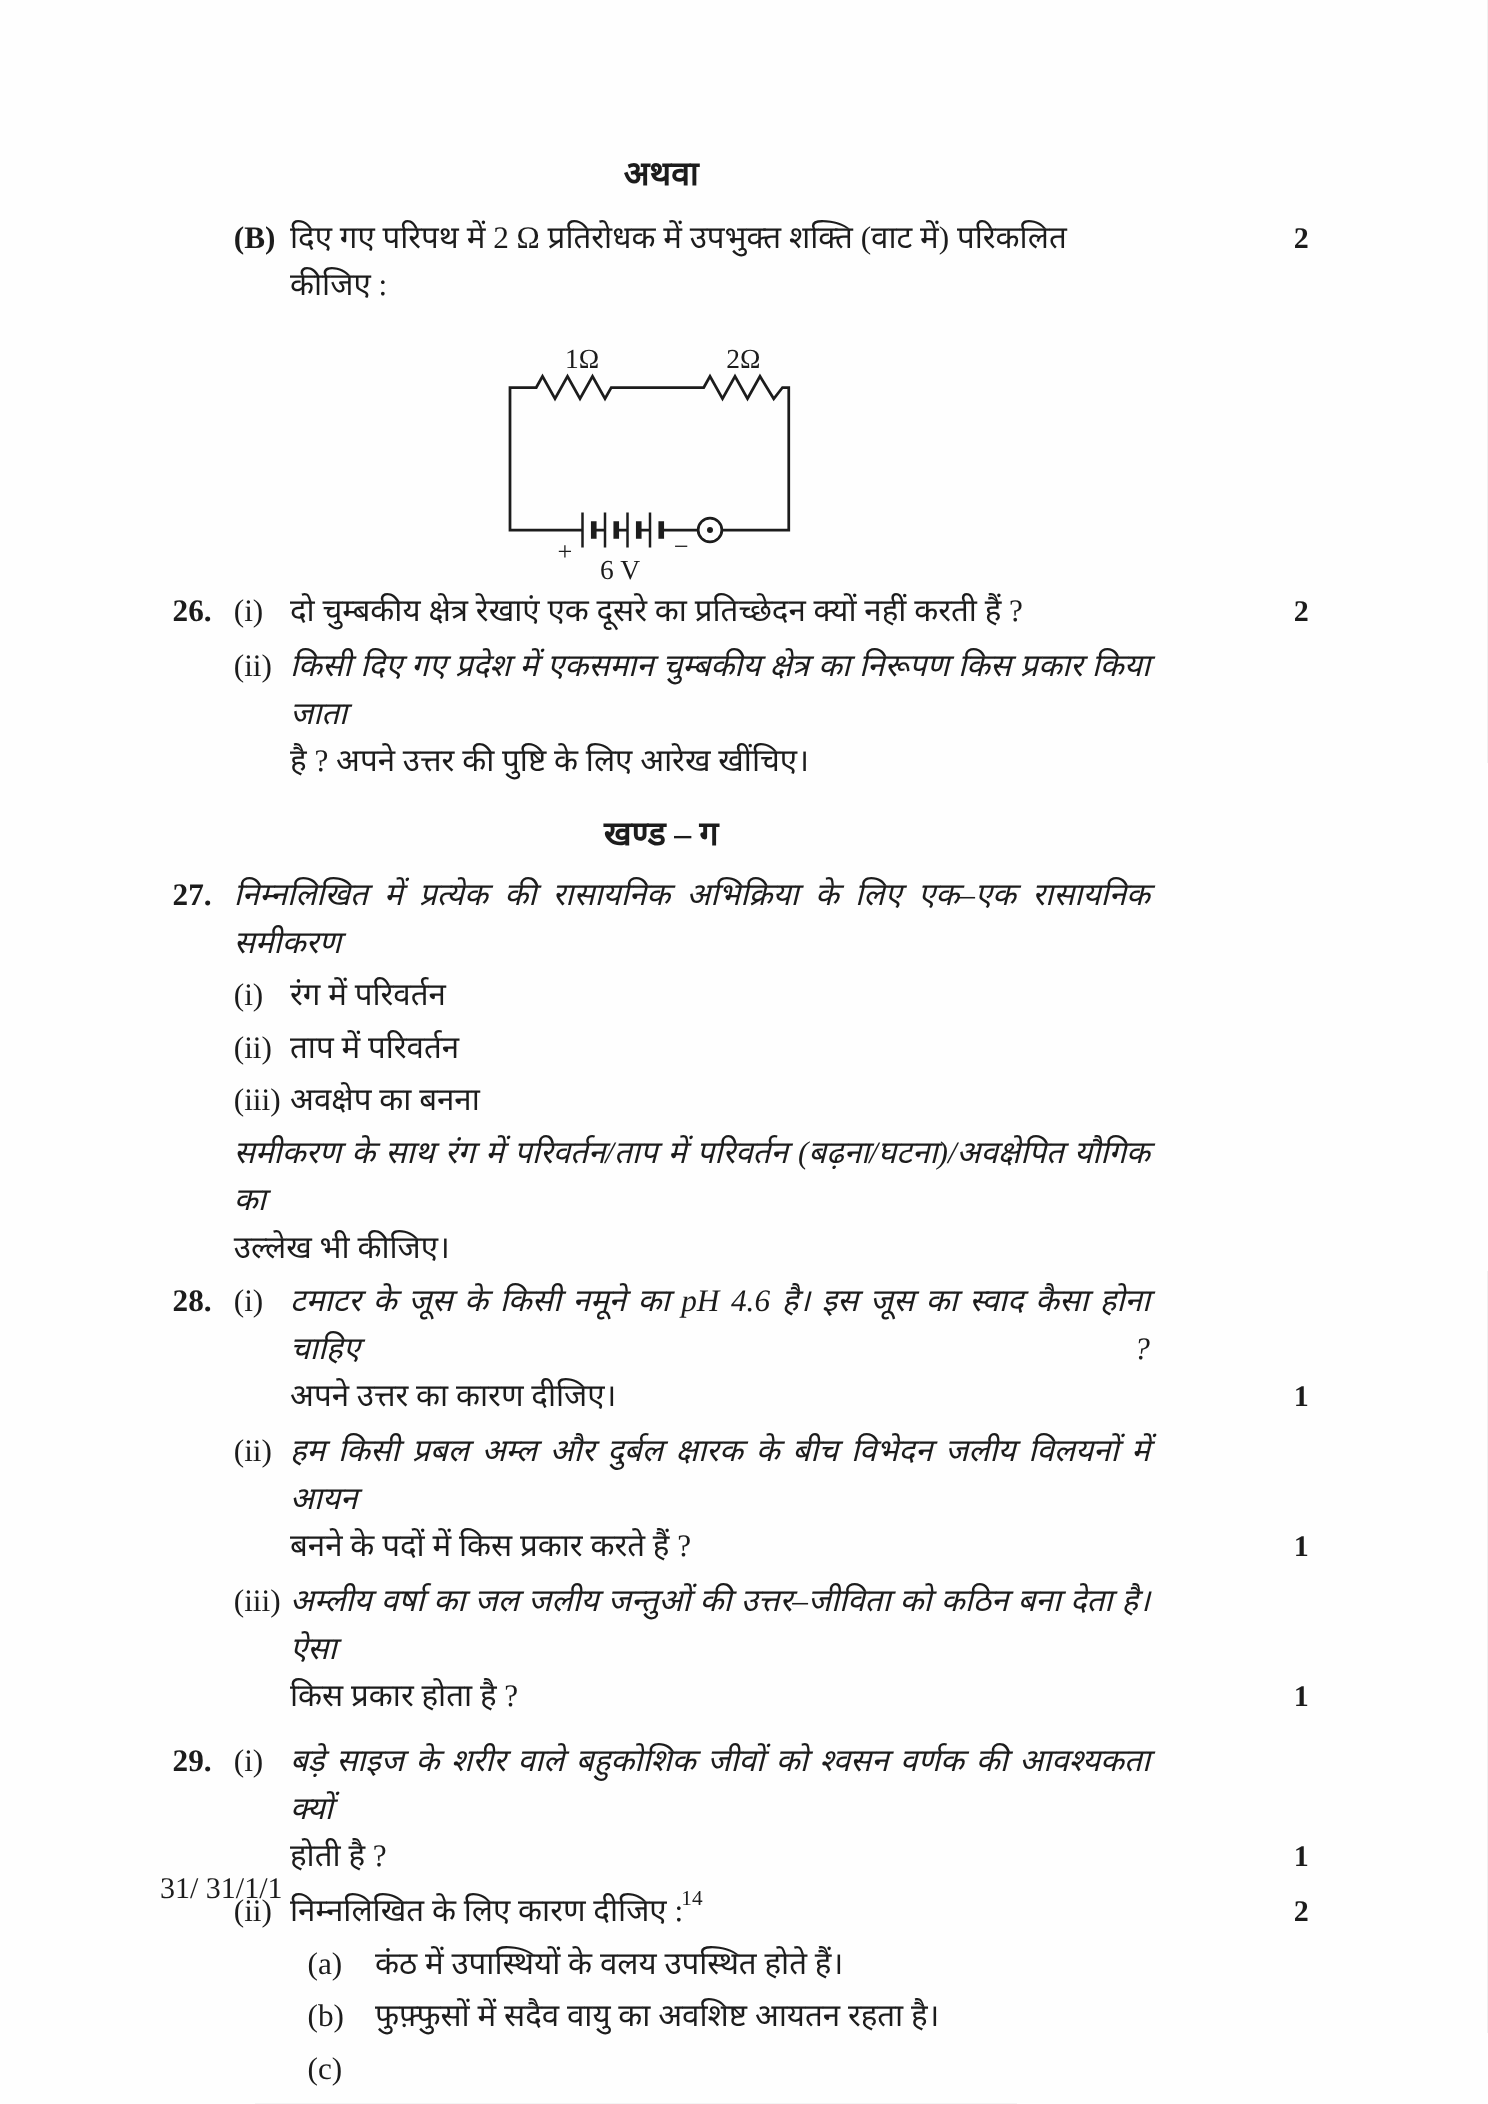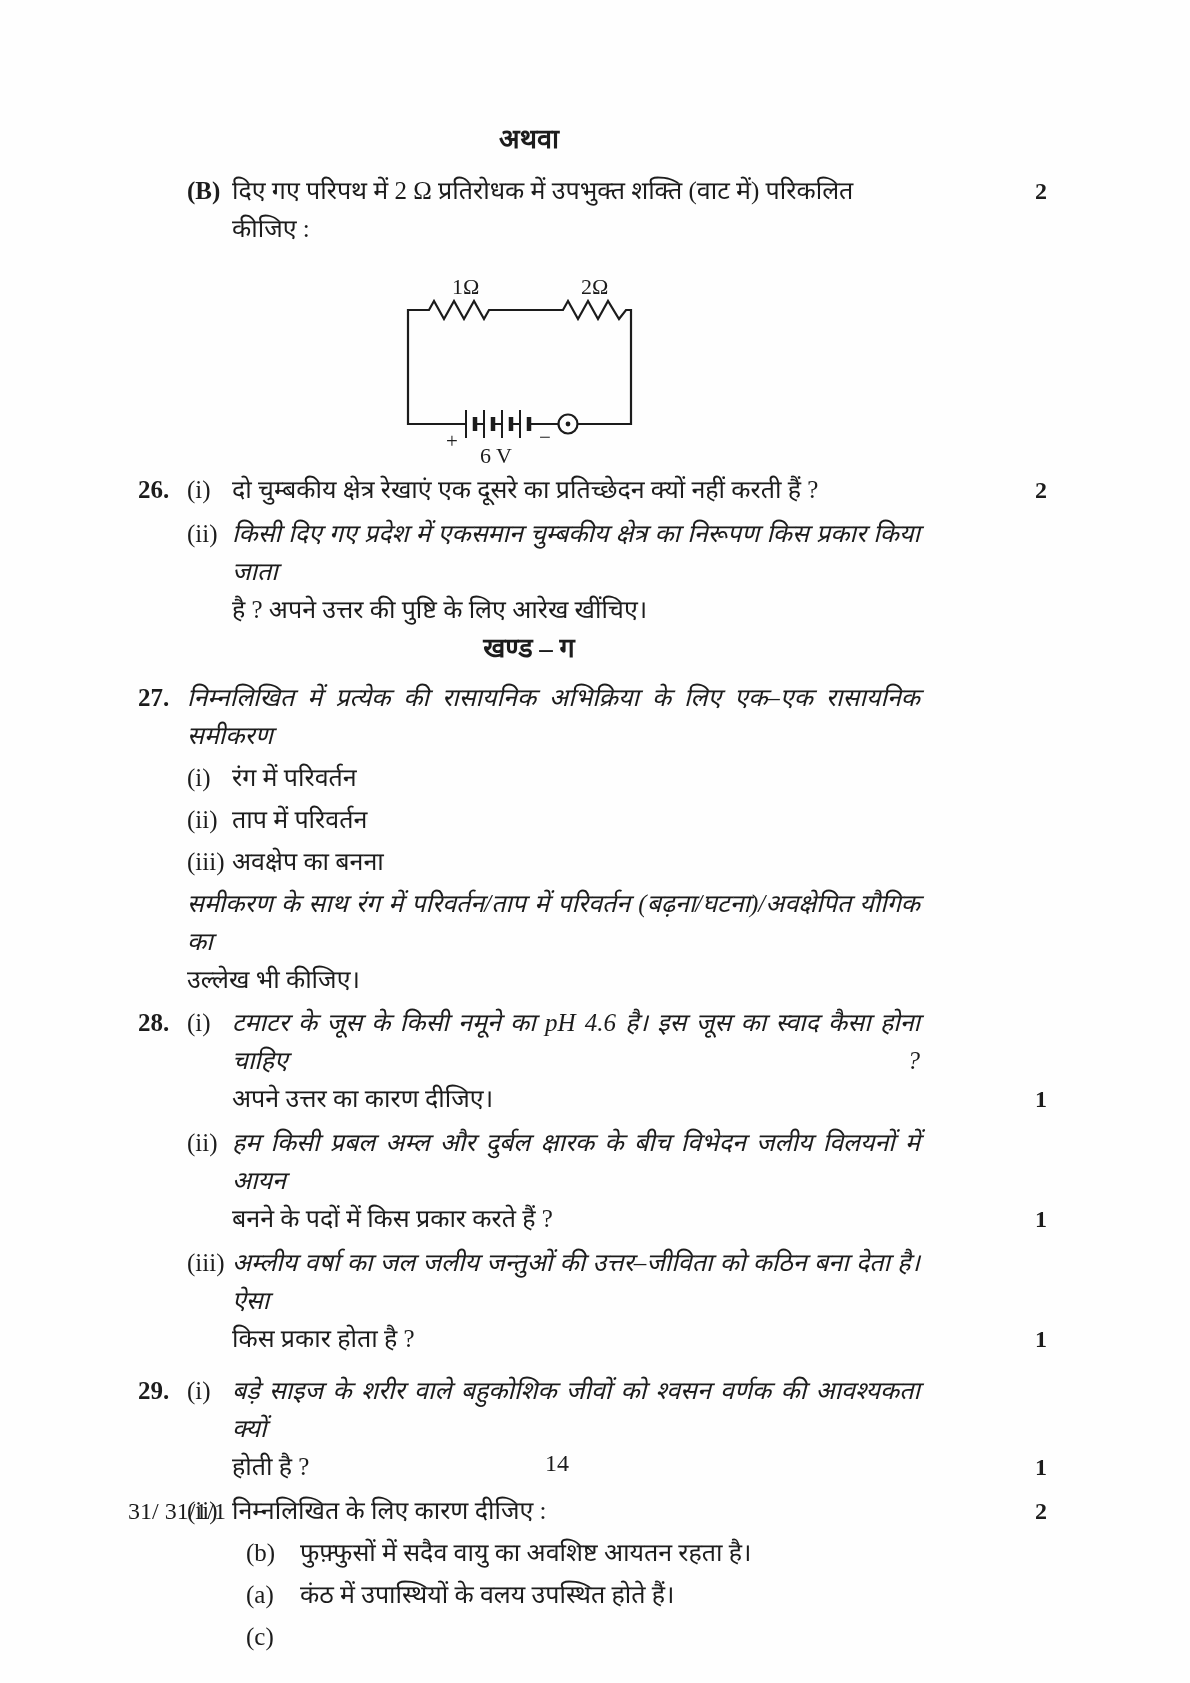--- a/index.html
+++ b/index.html
@@ -38,21 +38,21 @@
     font-weight:700;font-size:24px;
   }
   .cl{display:inline-block;width:54px;margin-left:14px;}
   .bold{font-weight:700;}
   .gap6{margin-top:6px;}
   .gap4{margin-top:4px;}
   .blk14{margin-top:14px;}
   .blk18{margin-top:5px;}
   .circuit-wrap{margin:12px 0 6px 258px;width:260px;height:205px;}
   .footer-code{position:absolute;left:128px;top:1496px;font-size:24px;line-height:30px;}
-  .footer-page{position:absolute;left:545px;top:1448px;font-size:24px;line-height:30px;}
+  .footer-page{position:absolute;left:545px;top:1504px;font-size:17px;line-height:30px;}
   svg text{font-family:"Liberation Serif","DejaVu Serif",serif;fill:#1c1c1c;}
 </style>
 </head>
 <body>
 
 <div class="page">
 
   <div class="center-head">अथवा</div>
 
   <div class="line blk14">
@@ -95,21 +95,21 @@
       <span class="cr">(ii)</span>
       <span class="ct fill">किसी दिए गए प्रदेश में एकसमान चुम्बकीय क्षेत्र का निरूपण किस प्रकार किया जाता</span>
     </div>
     <div class="line">
       <span class="cn"></span>
       <span class="cr"></span>
       <span class="ct">है ? अपने उत्तर की पुष्टि के लिए आरेख खींचिए।</span>
     </div>
   </div>
 
-  <div class="center-head" style="margin-top:0;">खण्ड – ग</div>
+  <div class="center-head" style="margin-top:19px;">खण्ड – ग</div>
 
   <div style="margin-top:12px;">
     <div class="line">
       <span class="cn">27.</span>
       <span class="ctw fill">निम्नलिखित में प्रत्येक की रासायनिक अभिक्रिया के लिए एक–एक रासायनिक समीकरण</span>
     </div>
     <div class="line gap4">
       <span class="cn"></span>
       <span class="cr">(i)</span>
       <span class="ct">रंग में परिवर्तन</span>
@@ -184,26 +184,26 @@
     </div>
     <div class="line gap6">
       <span class="cn"></span>
       <span class="cr">(ii)</span>
       <span class="ct">निम्नलिखित के लिए कारण दीजिए :</span>
       <span class="marks">2</span>
     </div>
     <div class="line gap4">
       <span class="cn"></span>
       <span class="cr"></span>
+      <span class="ct"><span class="cl">(a)</span><span>कंठ में उपास्थियों के वलय उपस्थित होते हैं।</span></span>
+    </div>
+    <div class="line gap4">
+      <span class="cn"></span>
+      <span class="cr"></span>
       <span class="ct"><span class="cl">(b)</span><span>फुफ़्फुसों में सदैव वायु का अवशिष्ट आयतन रहता है।</span></span>
-    </div>
-    <div class="line gap4">
-      <span class="cn"></span>
-      <span class="cr"></span>
-      <span class="ct"><span class="cl">(a)</span><span>कंठ में उपास्थियों के वलय उपस्थित होते हैं।</span></span>
     </div>
     <div class="line gap4">
       <span class="cn"></span>
       <span class="cr"></span>
       <span class="ct"><span class="cl">(c)</span></span>
     </div>
 
   </div>
 
   <div class="footer-code">31/ 31/1/1</div>

